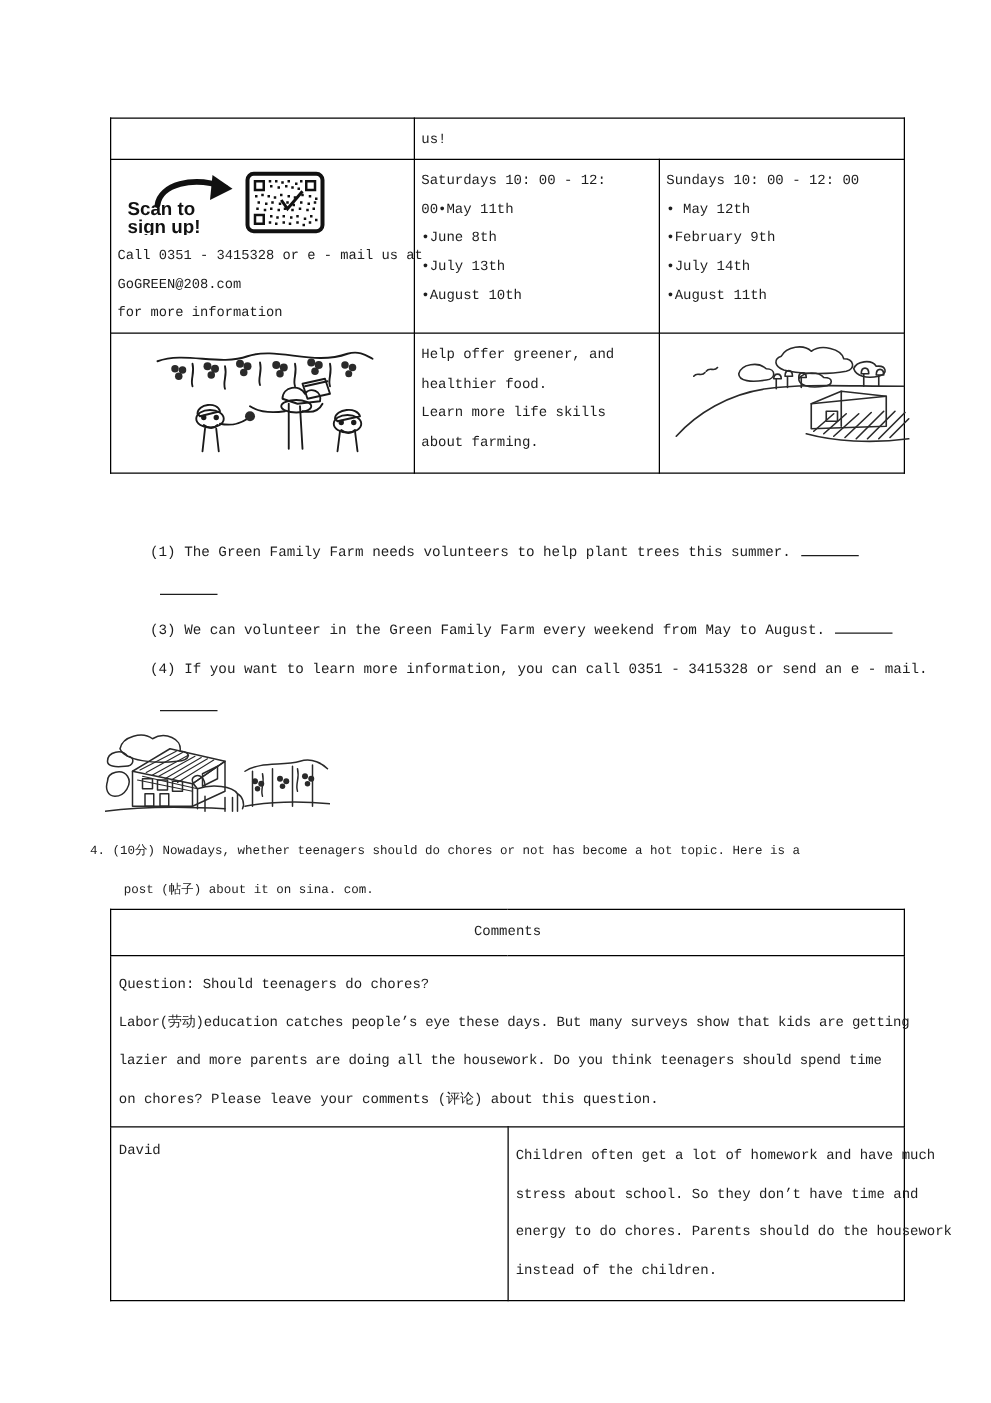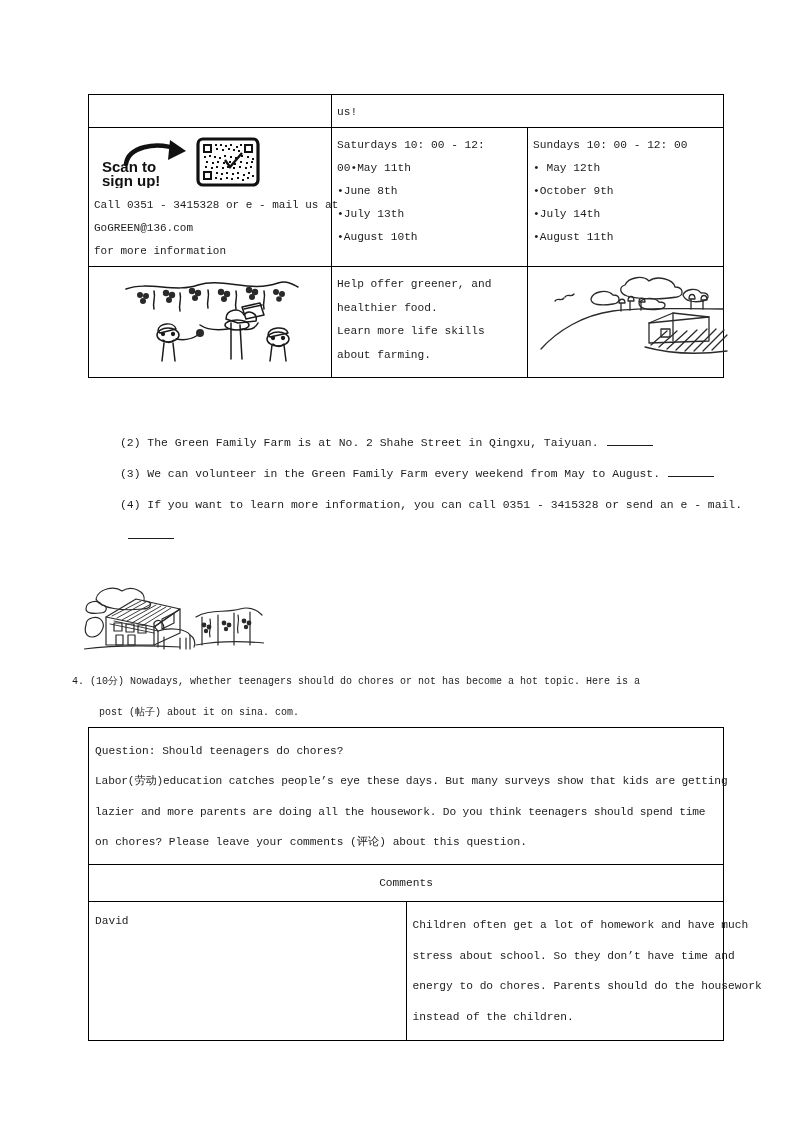--- a/index.html
+++ b/index.html
@@ -244,36 +244,36 @@
                   <rect x="132" y="41" width="2" height="2"></rect>
                 <rect x="137" y="42" width="2" height="2"></rect>
                   <rect x="143" y="41" width="2" height="2"></rect>
                   <rect x="148" y="43" width="2" height="2"></rect>
                 <rect x="153" y="41" width="2" height="2"></rect>
                 <path d="M131 24 L136 31 L148 17" fill="none" stroke="#111" stroke-width="2.4"></path>
               </g>
             </svg>
           </span>
           <span class="contact-line">Call 0351 - 3415328 or e - mail us at</span>
-          <span class="contact-line">GoGREEN@136.com</span>
+          <span class="contact-line">GoGREEN@208.com</span>
           <span class="contact-line">for more information</span>
         </td>
 
         <td style="width:153px;">
           <span class="sched-line">Saturdays 10: 00 - 12:</span>
           <span class="sched-line">00•May 11th</span>
           <span class="sched-line">•June 8th</span>
           <span class="sched-line">•July 13th</span>
           <span class="sched-line">•August 10th</span>
         </td>
 
         <td style="width:251px;">
           <span class="sched-line">Sundays 10: 00 - 12: 00</span>
           <span class="sched-line">• May 12th</span>
-          <span class="sched-line">•October 9th</span>
+          <span class="sched-line">•February 9th</span>
           <span class="sched-line">•July 14th</span>
           <span class="sched-line">•August 11th</span>
         </td>
       </tr>
 
       <tr>
         <td class="pic-cell">
           <svg width="185" height="92" viewBox="0 0 185 92" aria-hidden="true">
             <g fill="none" stroke="#1a1a1a" stroke-width="1.5" stroke-linecap="round" stroke-linejoin="round">
 
@@ -379,21 +379,24 @@
               <path d="M112 74 C134 80, 164 82, 194 78"></path>
             </g>
           </svg>
         </td>
       </tr>
     </tbody>
   </table>
 
   <div class="qlist">
     <div class="qitem">
-      <span>(2) The Green Family Farm is at No. 2 Shahe Street in Qingxu, Taiyuan.</span><span class="ansblank"></span>
+      <span>(1) The Green Family Farm needs volunteers to help plant trees this summer.</span><span class="ansblank"></span>
+    </div>
+    <div class="qitem">
+      <span class="ansblank"></span>
     </div>
     <div class="qitem">
       <span>(3) We can volunteer in the Green Family Farm every weekend from May to August.</span><span class="ansblank"></span>
     </div>
     <div class="qitem">
       <span>(4) If you want to learn more information, you can call 0351 - 3415328 or send an e - mail.</span>
     </div>
     <div class="qitem">
       <span class="ansblank"></span>
     </div>
@@ -459,33 +462,33 @@
   </div>
 
   <div id="q4-block">
     <div class="q4-line">4. (10分) Nowadays, whether teenagers should do chores or not has become a hot topic. Here is a</div>
     <div class="q4-line indent">post (帖子) about it on sina. com.</div>
   </div>
 
   <table class="doc-table" id="post-table">
     <tbody>
       <tr>
+        <td class="comments-head" colspan="2">
+          <span>Comments</span>
+        </td>
+      </tr>
+      <tr>
         <td class="post-body" colspan="2">
           <span class="post-line">Question: Should teenagers do chores?</span>
           <span class="post-line tight">Labor(劳动)education catches people’s eye these days. But many surveys show that kids are getting</span>
           <span class="post-line tight">lazier and more parents are doing all the housework. Do you think teenagers should spend time</span>
           <span class="post-line">on chores? Please leave your comments (评论) about this question.</span>
         </td>
       </tr>
       <tr>
-        <td class="comments-head" colspan="2">
-          <span>Comments</span>
-        </td>
-      </tr>
-      <tr>
         <td class="commenter">
           <span>David</span>
         </td>
         <td class="comment-body">
           <span class="comment-line">Children often get a lot of homework and have much</span>
           <span class="comment-line">stress about school. So they don’t have time and</span>
           <span class="comment-line">energy to do chores. Parents should do the housework</span>
           <span class="comment-line">instead of the children.</span>
         </td>
       </tr>

